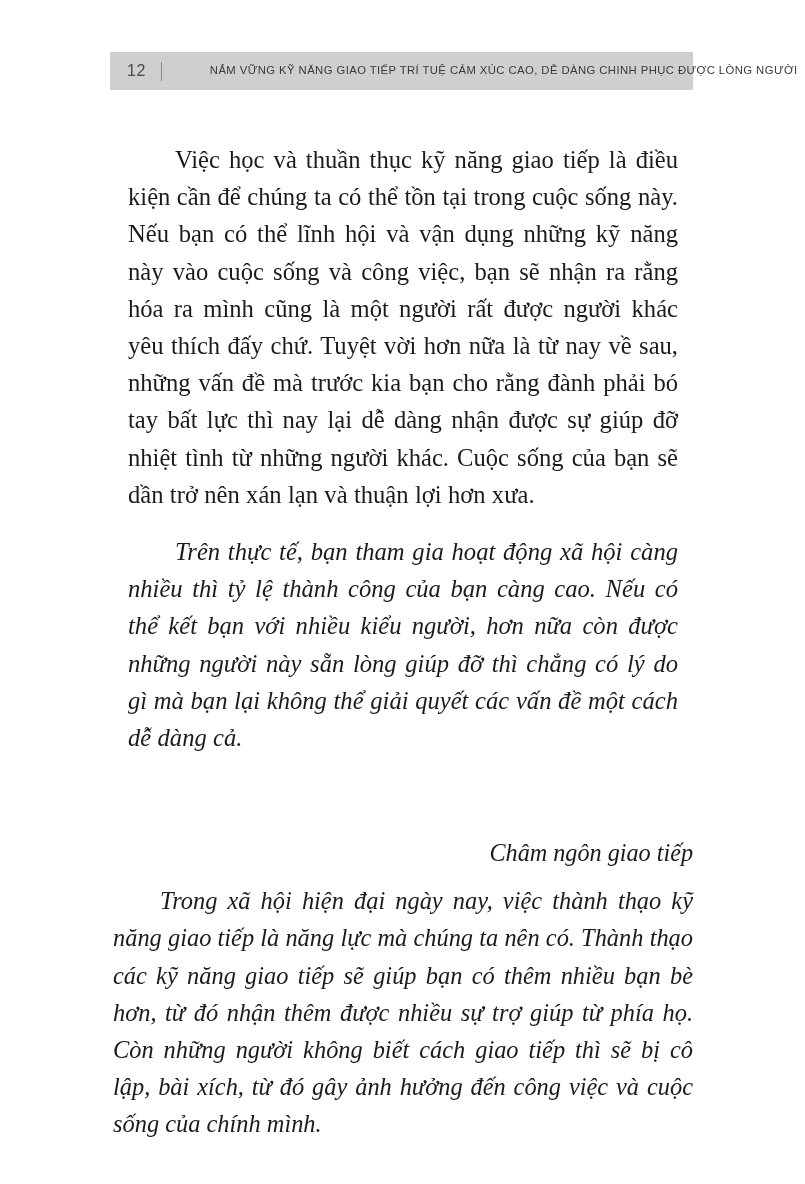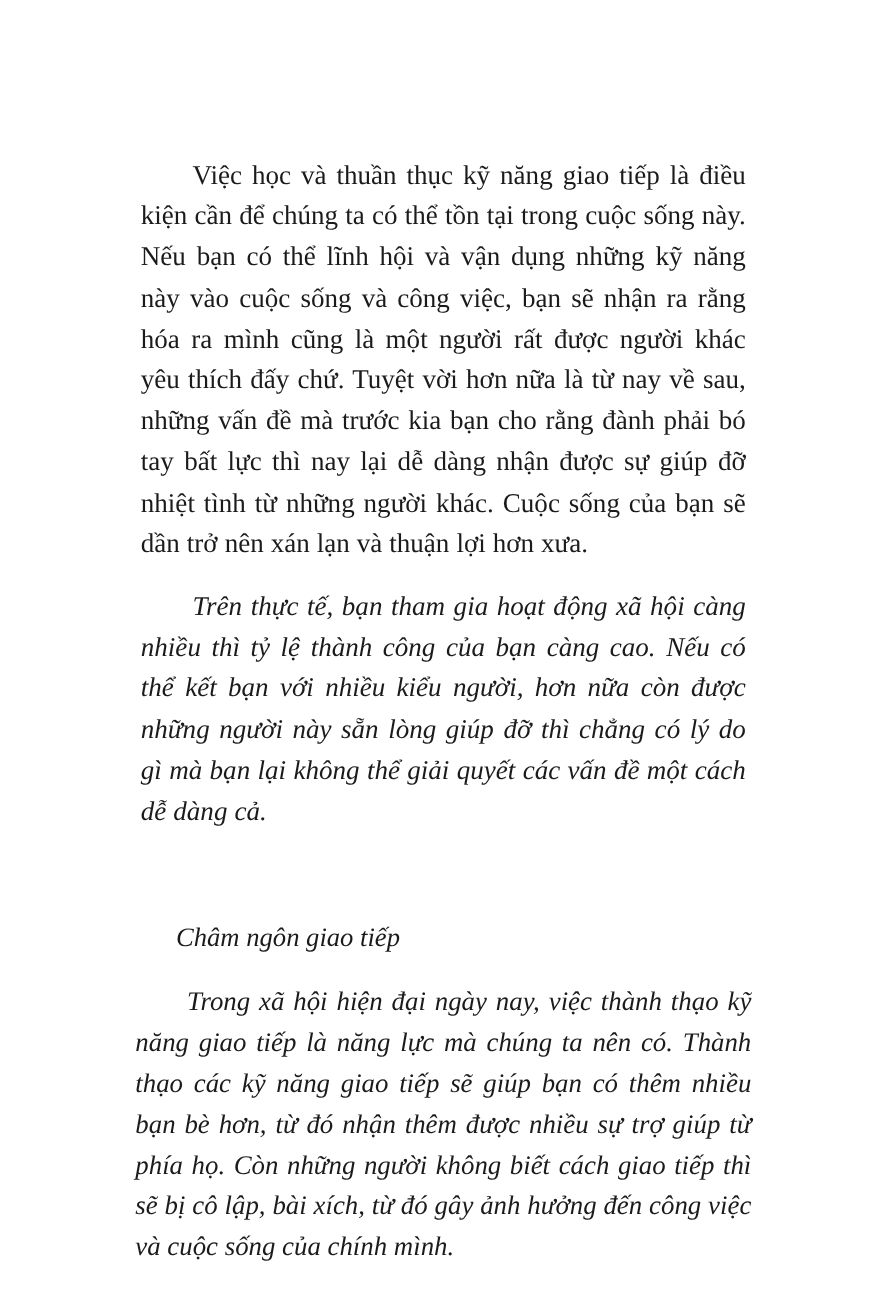--- a/index.html
+++ b/index.html
@@ -82,41 +82,46 @@
     font-style: italic;
   }
 
   .heading-italic {
     margin: 0;
     font-size: 24.2px;
     line-height: 37px;
     color: #1b1b1b;
     font-style: italic;
     text-indent: 47px;
-    text-align: left;
+    text-align: right;
   }
 
   p.para-italic {
-    margin: 10px;
+    margin: 0;
     font-size: 24.4px;
     line-height: 37.2px;
     color: #1b1b1b;
     font-style: italic;
     text-align: justify;
     text-indent: 47px;
   }
 
   .gap-before-heading { height: 63px; }
   .gap-after-heading  { height: 11px; }
 </style>
 </head>
 <body>
 
 <div class="page">
 
+  <div class="header-band">
+    <span class="header-pageno">12</span>
+    <span class="header-sep"></span>
+    <span class="header-title">NẮM VỮNG KỸ NĂNG GIAO TIẾP TRÍ TUỆ CẢM XÚC CAO, DỄ DÀNG CHINH PHỤC ĐƯỢC LÒNG NGƯỜI</span>
+  </div>
 
   <div class="body-col">
 
     <p class="para">Việc học và thuần thục kỹ năng giao tiếp là điều kiện cần để chúng ta có thể tồn tại trong cuộc sống này. Nếu bạn có thể lĩnh hội và vận dụng những kỹ năng này vào cuộc sống và công việc, bạn sẽ nhận ra rằng hóa ra mình cũng là một người rất được người khác yêu thích đấy chứ. Tuyệt vời hơn nữa là từ nay về sau, những vấn đề mà trước kia bạn cho rằng đành phải bó tay bất lực thì nay lại dễ dàng nhận được sự giúp đỡ nhiệt tình từ những người khác. Cuộc sống của bạn sẽ dần trở nên xán lạn và thuận lợi hơn xưa.</p>
 
     <p class="para">Trên thực tế, bạn tham gia hoạt động xã hội càng nhiều thì tỷ lệ thành công của bạn càng cao. Nếu có thể kết bạn với nhiều kiểu người, hơn nữa còn được những người này sẵn lòng giúp đỡ thì chẳng có lý do gì mà bạn lại không thể giải quyết các vấn đề một cách dễ dàng cả.</p>
 
     <div class="gap-before-heading"></div>
 
     <div class="heading-italic">Châm ngôn giao tiếp</div>

